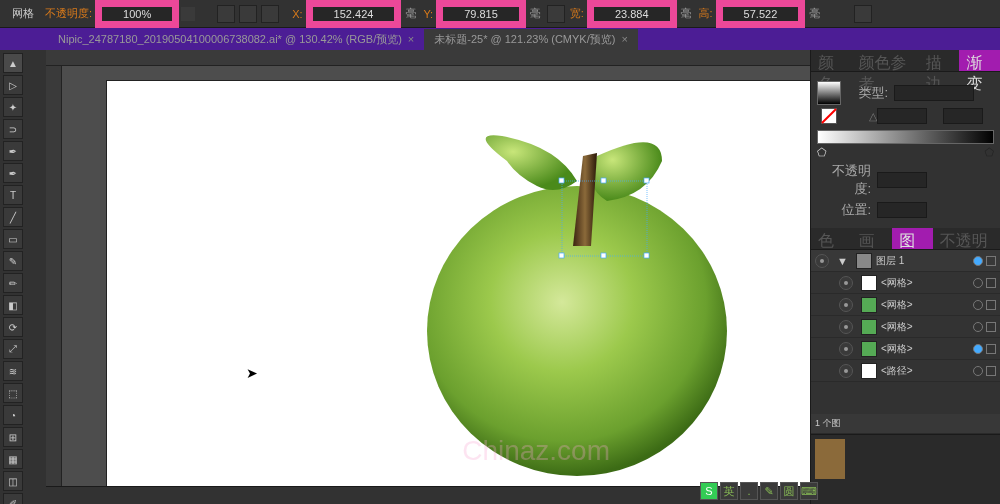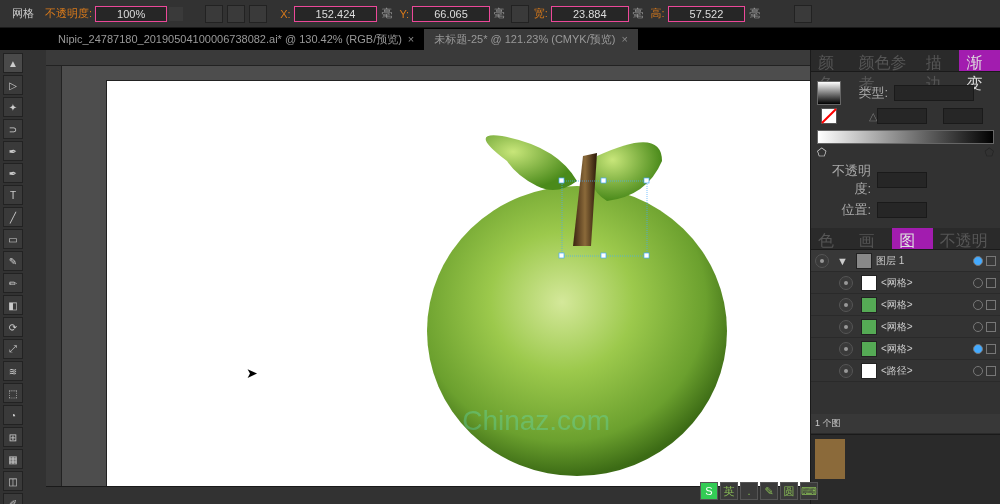--- a/index.html
+++ b/index.html
@@ -1,23 +1,23 @@
 <!DOCTYPE html>
 <html><head>
 <meta charset="utf-8">
 <style>
 *{margin:0;padding:0;box-sizing:border-box;font-family:"Microsoft YaHei",sans-serif;font-size:11px;color:#999}
 body{width:1000px;height:504px;background:#323232;overflow:hidden}
 .topbar{height:28px;background:#323232;display:flex;align-items:center;padding:0 4px;border-bottom:1px solid #1a1a1a}
 .topbar .tool-lbl{color:#ccc;padding:0 8px}
 .topbar .lbl{color:#d97a1a;padding:0 3px}
-.topbar .val{background:#262626;border:1px solid #ec4899;padding:1px 21px;min-width:50px;color:#ddd;display:inline-block;text-align:center}
+.topbar .val{background:#262626;border:7px solid #ec4899;padding:1px 21px;min-width:50px;color:#ddd;display:inline-block;text-align:center}
 .topbar .dd{width:14px;height:14px;background:#3a3a3a;display:inline-block;margin-left:2px}
 .topbar .ic{width:18px;height:18px;background:#3a3a3a;margin:0 2px;border:1px solid #222}
-.tabbar{height:22px;background:#000000;display:flex;align-items:center;padding-left:48px}
+.tabbar{height:22px;background:#4c1d95;display:flex;align-items:center;padding-left:48px}
 .tab{padding:3px 10px;color:#888;cursor:pointer}
 .tab.active{color:#eee;background:#3a3a3a}
 .tab .x{margin-left:6px;color:#888}
 .main{display:flex;height:454px}
 .tools{width:46px;background:#323232;display:flex;flex-wrap:wrap;padding:2px;align-content:flex-start}
 .tools .tb{width:20px;height:20px;margin:1px;background:#3a3a3a;border:1px solid #222;display:flex;align-items:center;justify-content:center;color:#ccc;font-size:10px}
 .tools .tb.sel{background:#4a4a4a}
 .canvas-area{flex:1;background:#4d4d4d;position:relative;overflow:hidden}
 .ruler-h{height:16px;background:#3a3a3a;border-bottom:1px solid #222}
 .ruler-v{width:16px;background:#3a3a3a;position:absolute;left:0;top:16px;bottom:0;border-right:1px solid #222}
@@ -38,41 +38,41 @@
 .lrow{display:flex;align-items:center;height:22px;background:#383838;border-bottom:1px solid #2a2a2a;padding:0 4px}
 .lrow.dim{background:#333}
 .eye{width:14px;height:14px;border:1px solid #555;border-radius:50%;margin-right:4px;background:#3a3a3a}
 .eye::after{content:"";display:block;width:4px;height:4px;background:#999;border-radius:50%;margin:4px auto}
 .lthumb{width:16px;height:16px;background:#5a5;margin:0 4px;border:1px solid #222}
 .lname{flex:1;color:#ccc;font-size:10px}
 .lsq{width:10px;height:10px;border:1px solid #777;margin-left:3px}
 .lsq.b{background:#4af}
 .ime{position:absolute;bottom:4px;left:700px;display:flex;gap:2px}
 .ime .b{width:18px;height:18px;background:#3a3a3a;border:1px solid #555;color:#8b5;display:flex;align-items:center;justify-content:center}
-.wm{position:absolute;right:200px;bottom:67px;color:#5eead4;opacity:.3;font-size:28px;font-family:Arial}
+.wm{position:absolute;right:200px;bottom:37px;color:#f9a8d4;opacity:.3;font-size:28px;font-family:Arial}
 .btm-info{position:absolute;bottom:0;left:0;right:0;height:18px;background:#323232;display:flex;align-items:center;padding:0 6px;color:#888;font-size:10px;border-top:1px solid #1a1a1a}
 </style>
 </head>
 <body>
 
 <div class="topbar">
   <span class="tool-lbl">网格</span>
   <span class="lbl">不透明度:</span>
   <span class="val">100%</span>
   <span class="dd"></span>
   <span style="width:20px"></span>
   <div class="ic"></div>
   <div class="ic"></div>
   <div class="ic"></div>
   <span style="width:8px"></span>
   <span class="lbl">X:</span>
   <span class="val">152.424</span>
   <span style="padding:0 4px">毫</span>
   <span class="lbl">Y:</span>
-  <span class="val">66.065</span>
+  <span class="val">79.815</span>
   <span style="padding:0 4px">毫</span>
   <div class="ic"></div>
   <span class="lbl">宽:</span>
   <span class="val">23.884</span>
   <span style="padding:0 4px">毫</span>
   <span class="lbl">高:</span>
   <span class="val">57.522</span>
   <span style="padding:0 4px">毫</span>
   <div class="ic" style="margin-left:30px"></div>
 </div>

